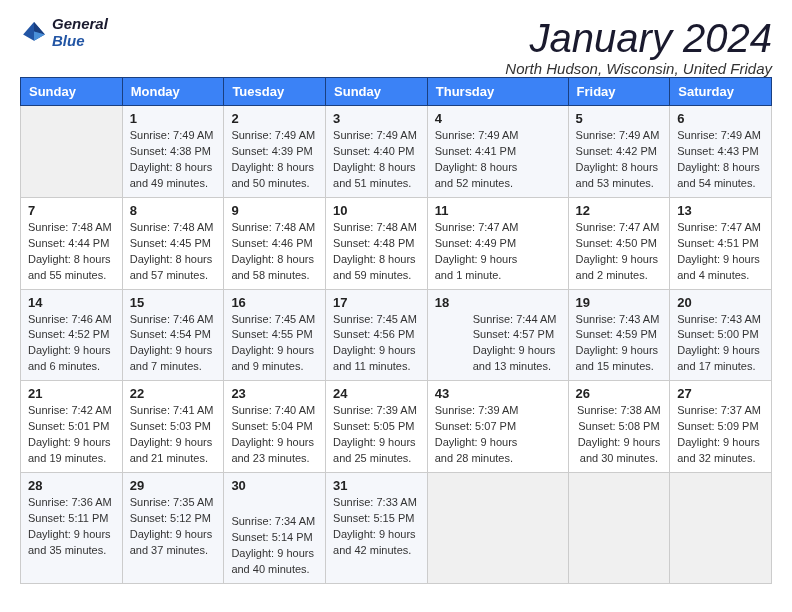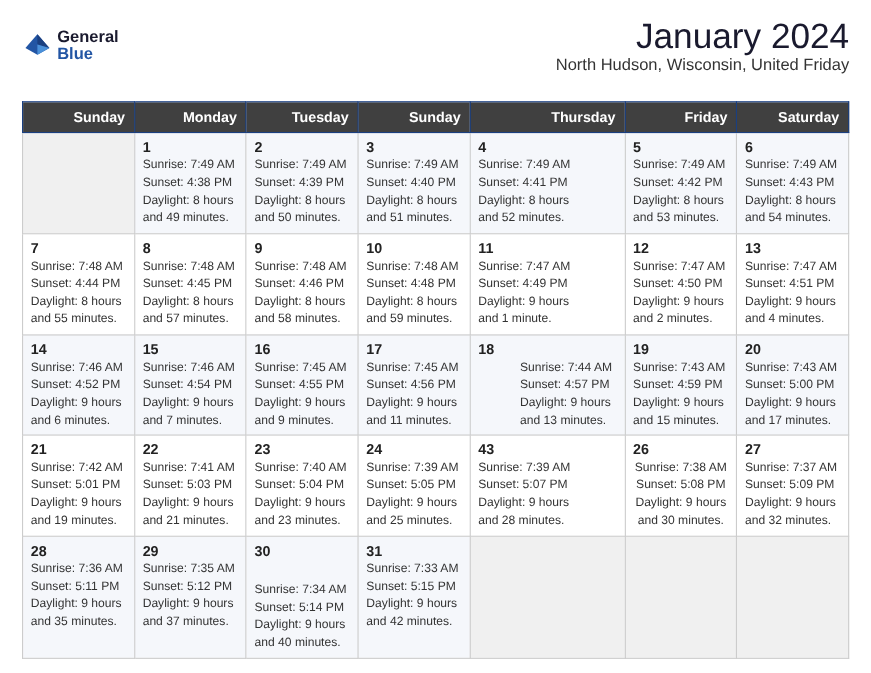--- a/index.html
+++ b/index.html
@@ -6,22 +6,23 @@
     body {
       font-family: Arial, sans-serif;
       background: #fff;
       width: 792px;
       min-height: 612px;
       padding: 16px 20px;
     }
     .header {
       display: flex;
       justify-content: space-between;
-      align-items: center;
-      margin-bottom: 24px;
+      align-items: flex-start;
+      margin-bottom: 0;
+      font-style: italic;
     }
     .logo {
       display: flex;
       align-items: center;
       gap: 4px;
     }
     .logo-text {
       display: flex;
       flex-direction: column;
       font-size: 15px;
@@ -31,39 +32,39 @@
     }
     .logo-blue { color: #2255a4; }
     .logo-icon {
       width: 28px;
       height: 28px;
     }
     .title-block {
       text-align: right;
     }
     .main-title {
-      font-size: 32px;
+      font-size: 40px;
       font-weight: normal;
       color: #1a1a2e;
       line-height: 1.1;
     }
     .subtitle {
       font-size: 15px;
       color: #333;
     }
     table {
       width: 100%;
       border-collapse: collapse;
       font-size: 11.5px;
     }
     thead tr th {
-      background: #404040;
+      background: #3b82f6;
       color: #fff;
       padding: 6px 8px;
-      text-align: right;
+      text-align: left;
       font-weight: bold;
       font-size: 13px;
       border: 1px solid #1a3f80;
     }
     tbody tr td {
       border: 1px solid #ccc;
       padding: 5px 7px;
       vertical-align: top;
       background: #fff;
       min-height: 70px;

